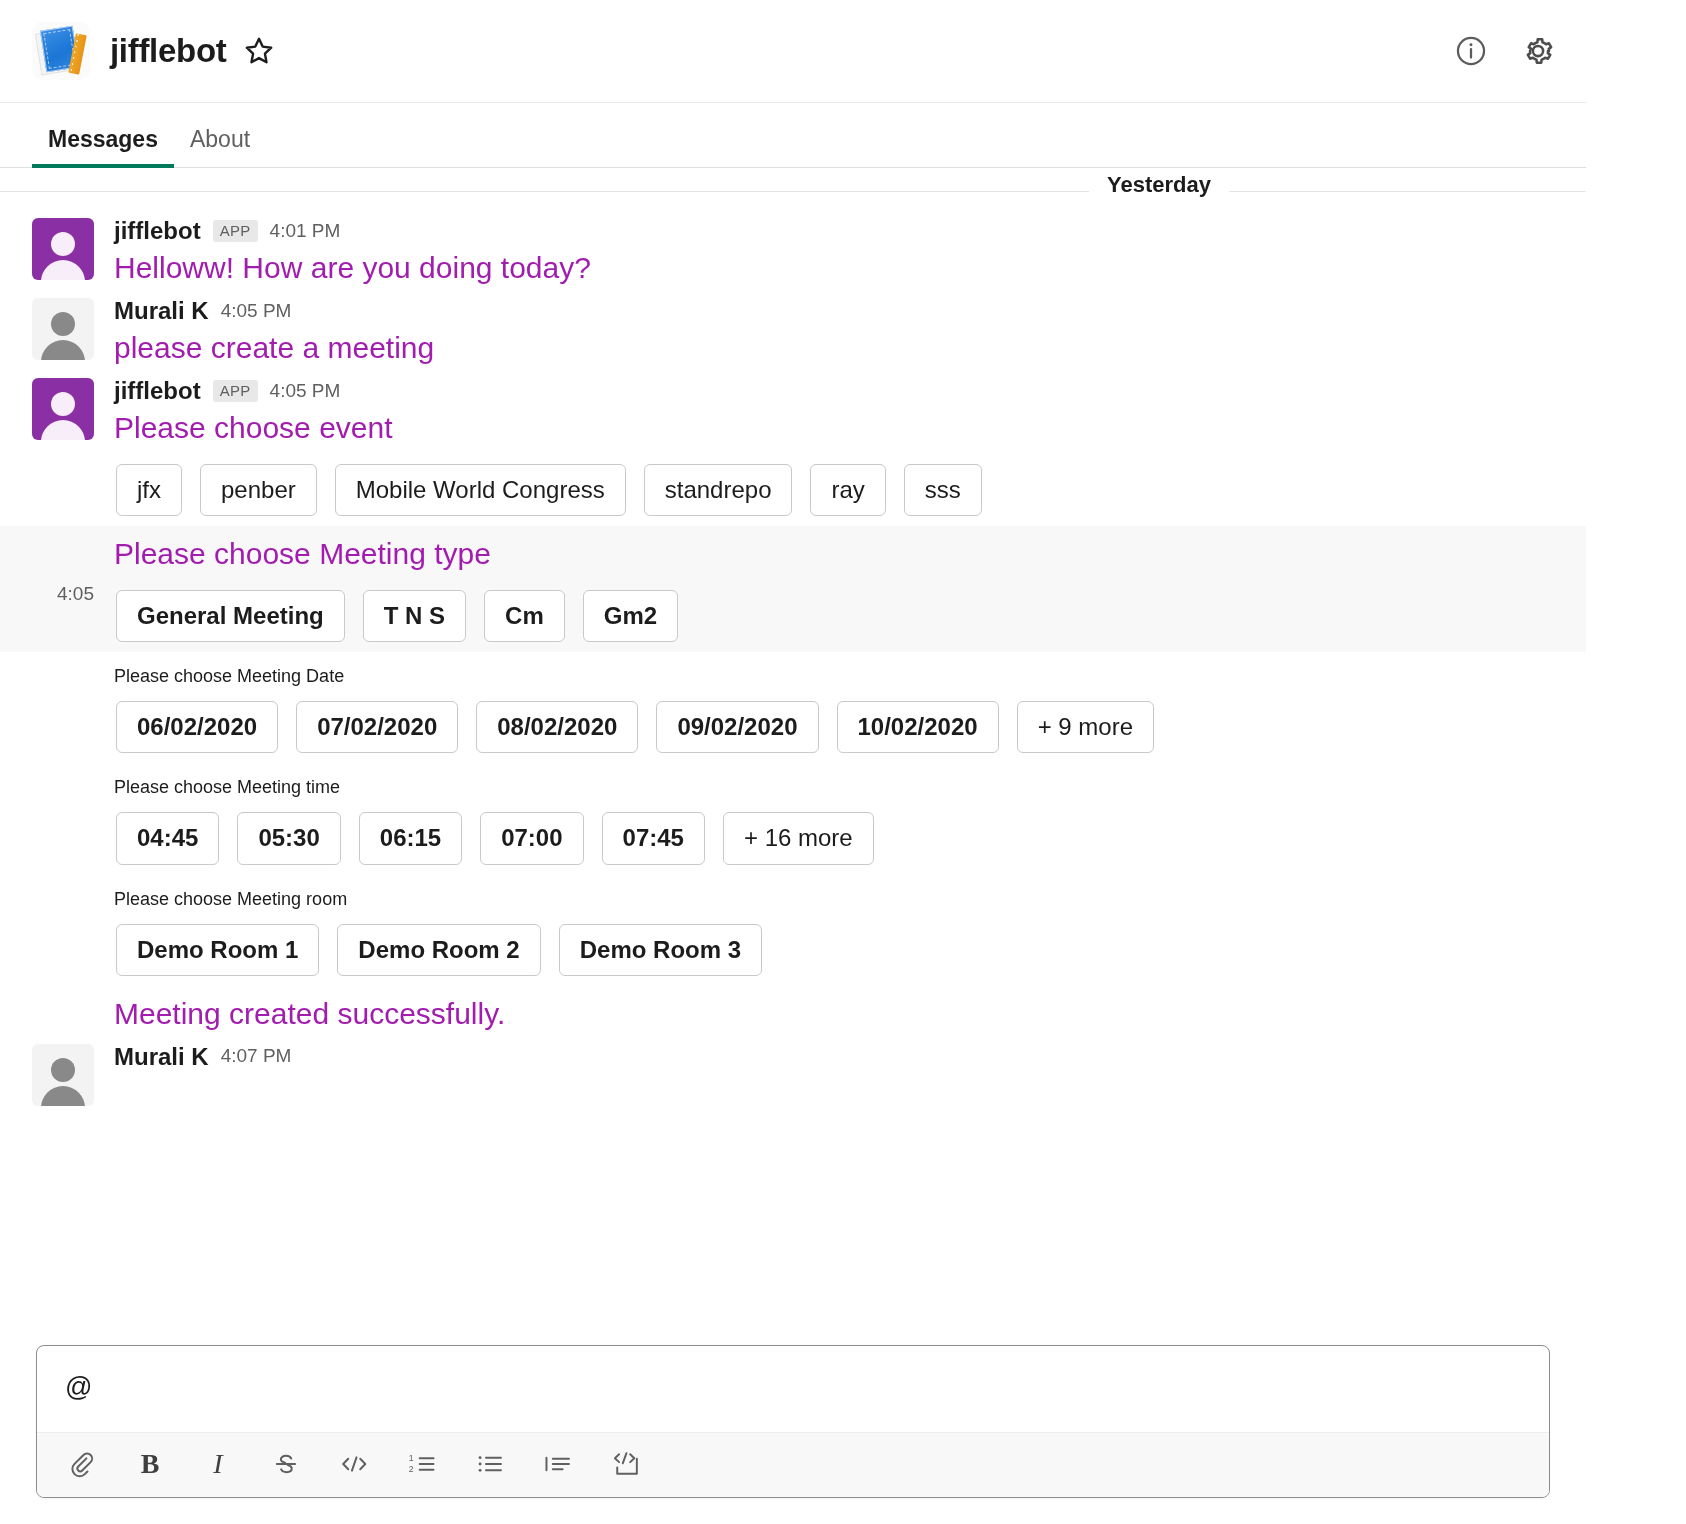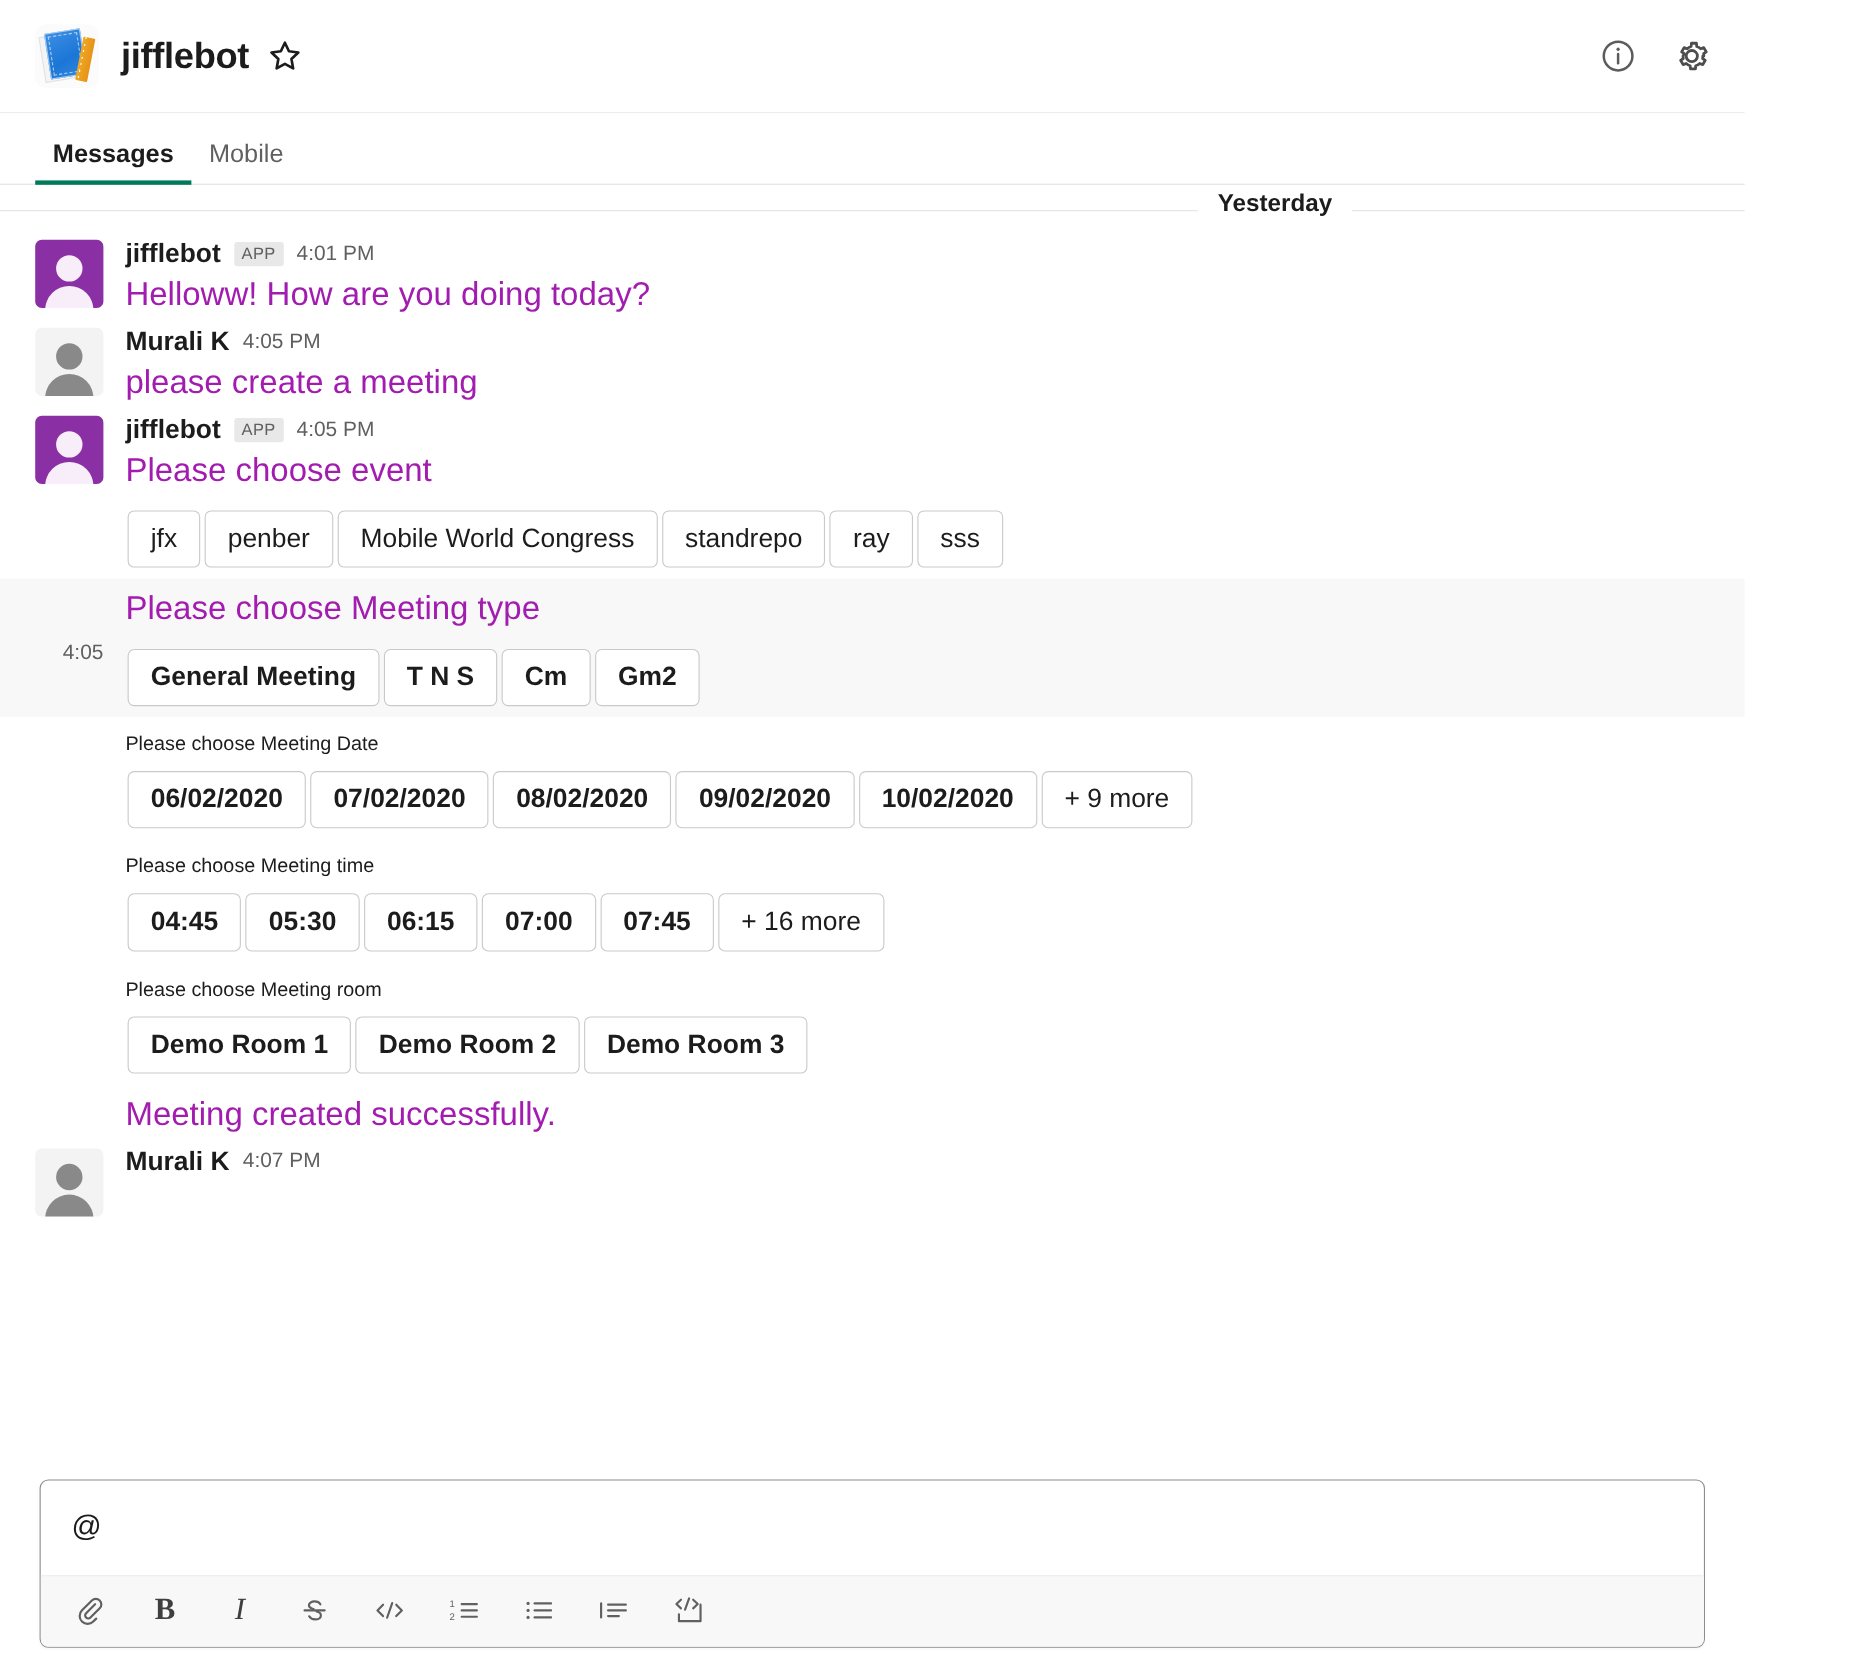--- a/index.html
+++ b/index.html
@@ -127,21 +127,21 @@
 
   
   .cont { display:flex; padding: 0 32px; align-items: center; }
   .cont .gutter {
     width: 62px; flex: 0 0 62px; margin-right: 20px;
     font-size: 19px; color:#616061; text-align: right; padding-top: 10px;
   }
   .cont-body { flex: 1 1 auto; min-width: 0; }
 
   
-  .opt-row { display:flex; gap: 4px; padding: 14px 0 6px 2px; flex-wrap: wrap; }
+  .opt-row { display:flex; gap: 18px; padding: 14px 0 6px 2px; flex-wrap: wrap; }
   .opt-btn {
     border: 1px solid #c9c9c9; background:#fff; border-radius: 6px;
     padding: 12px 20px; font-size: 24px; font-weight: 700; color:#1d1c1d;
     line-height: 1.1; cursor: pointer; white-space: nowrap;
     font-family: "Liberation Sans", sans-serif;
   }
   .opt-btn.plain { font-weight: 400; }
   .prompt { font-size: 18px; color:#1d1c1d; padding-top: 10px; }
 
   
@@ -197,21 +197,21 @@
         <svg width="36" height="36" viewBox="0 0 24 24" fill="none" stroke="#4d4d4d" stroke-width="1.7" stroke-linejoin="round">
           <path d="M12 8.6a3.4 3.4 0 100 6.8 3.4 3.4 0 000-6.8z"></path>
           <path d="M19.3 12c0-.5-.05-1-.14-1.45l1.6-1.1-1.5-2.6-1.85.68c-.7-.6-1.5-1.07-2.4-1.36L14.8 4.2h-3l-.2 1.97c-.9.29-1.72.76-2.4 1.36L7.33 6.85l-1.5 2.6 1.6 1.1A7.6 7.6 0 006.7 12c0 .5.05 1 .14 1.45l-1.6 1.1 1.5 2.6 1.85-.68c.7.6 1.5 1.07 2.4 1.36l.21 1.97h3l.2-1.97c.9-.29 1.72-.76 2.4-1.36l1.86.68 1.5-2.6-1.6-1.1c.09-.45.14-.95.14-1.45z"></path>
         </svg>
       </div>
     </div>
   </div>
 
   <div class="tabbar">
     <div class="tab active">Messages</div>
-    <div class="tab">Mobile</div>
+    <div class="tab">About</div>
   </div>
 
   <div class="messages">
 
     <div class="day-divider">
       <div class="line"></div>
       <div class="label">Yesterday</div>
     </div>
 
     <div class="msg">

